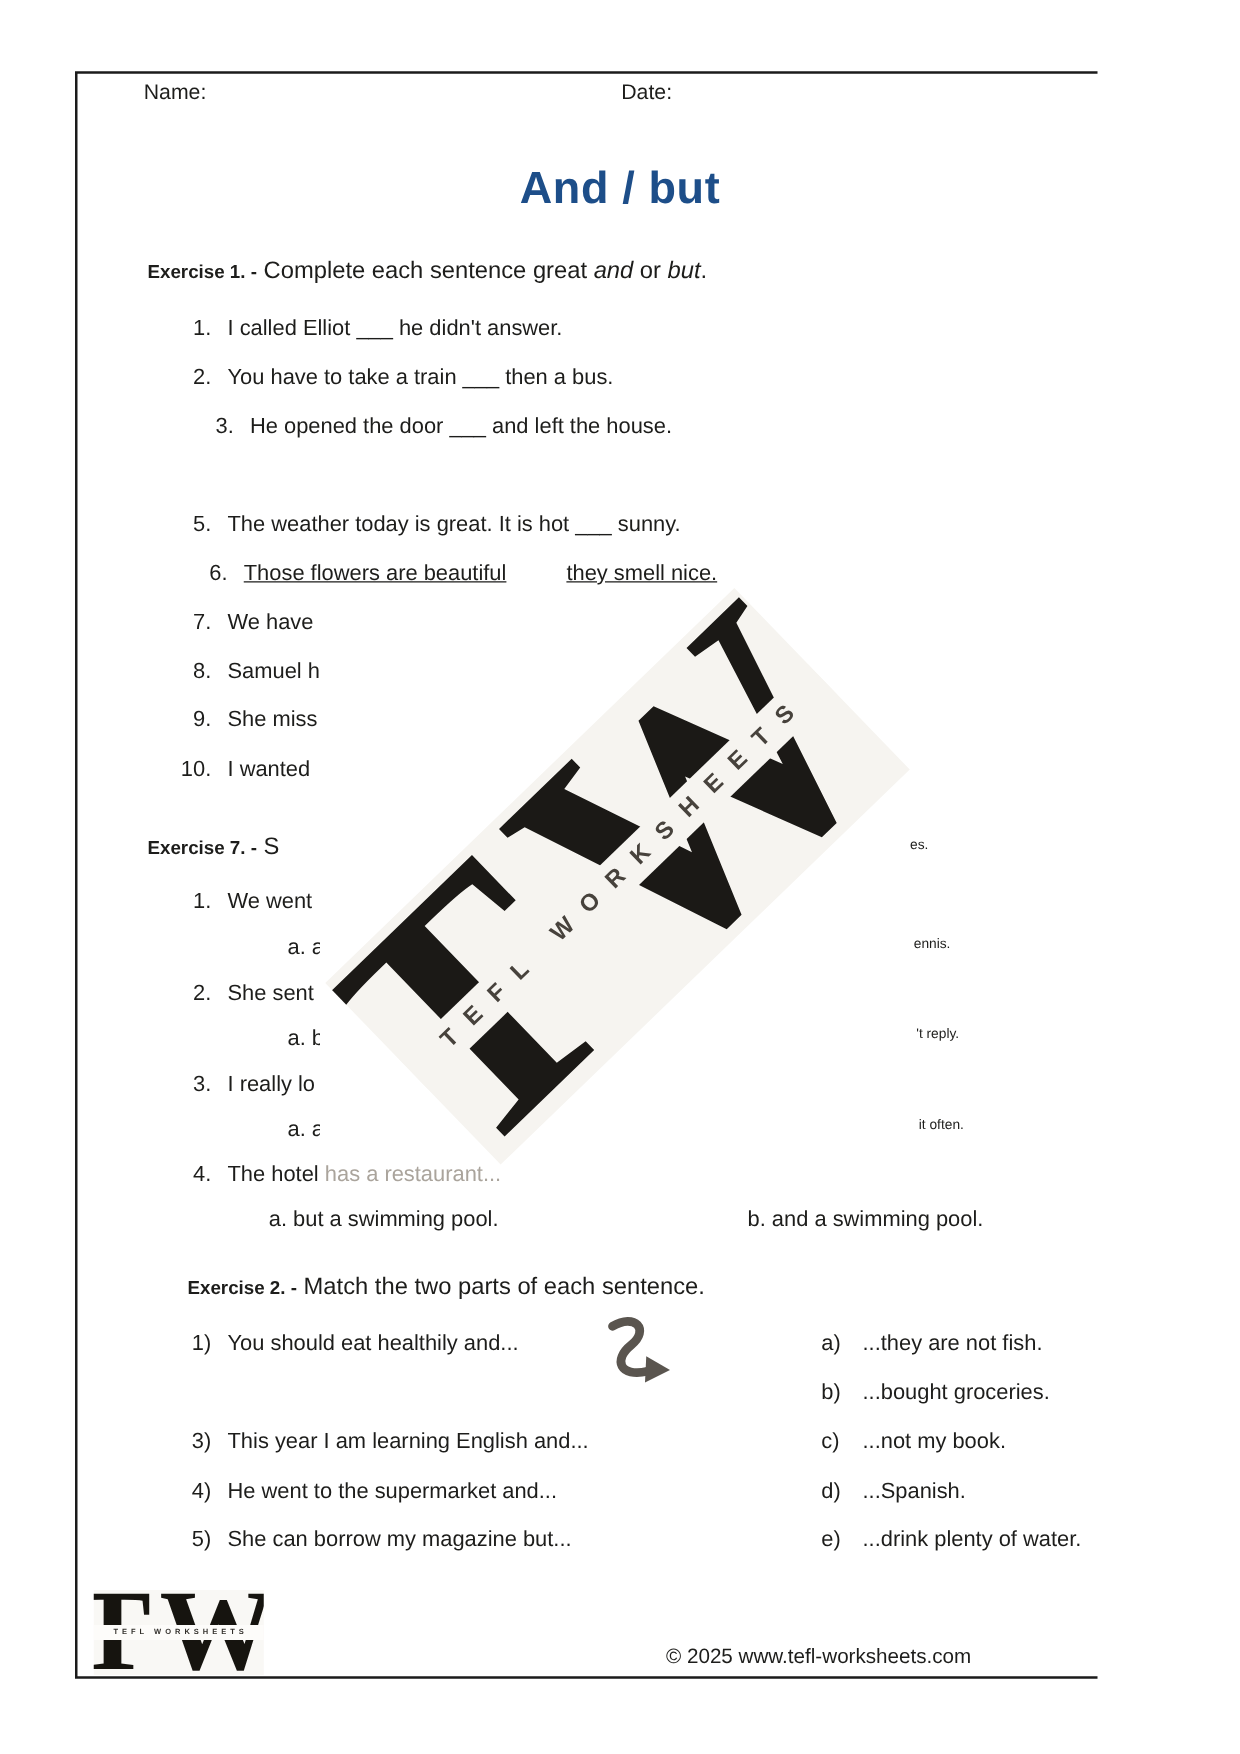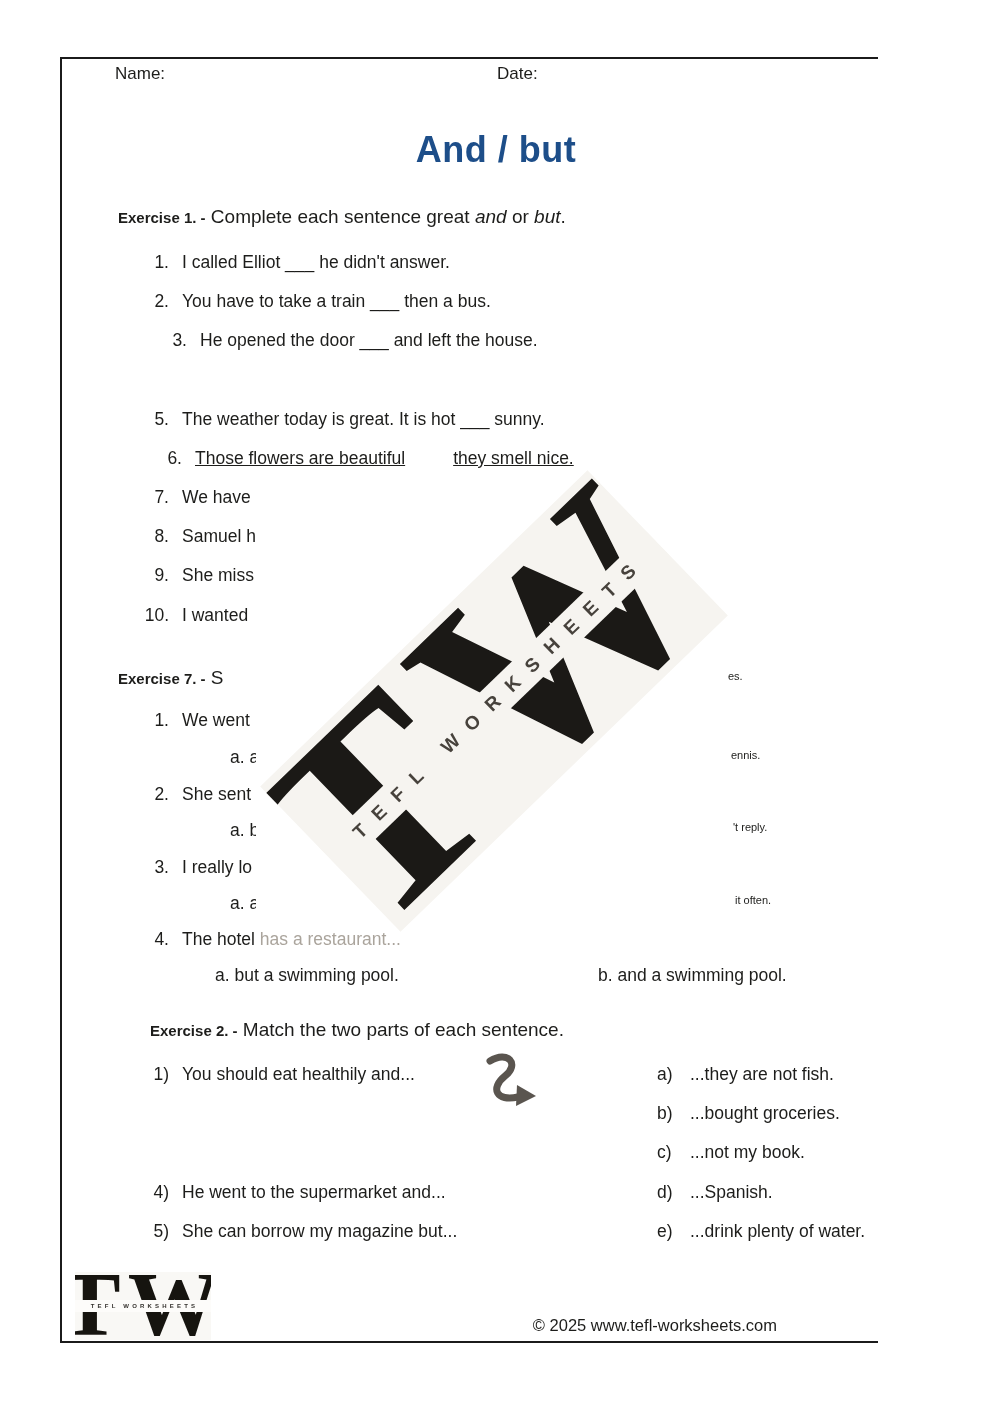--- a/index.html
+++ b/index.html
@@ -86,20 +86,21 @@
 
   <div class="abs item z4" style="left:143px;top:929px;"><span class="num">4.</span><span>The hotel</span> <span class="faint">has a restaurant...</span></div>
   <div class="abs opt z4" style="left:215px;top:965px;">a. but a swimming pool.</div>
   <div class="abs opt z4" style="left:598px;top:965px;">b. and a swimming pool.</div>
 
   <div class="abs ex-heading" style="left:118px;top:1019px;margin-left:32px;">
     <span class="hb">Exercise 2. -</span><span> Match the two parts of each sentence.</span>
   </div>
 
   <div class="abs item" style="left:143px;top:1064px;"><span class="num">1)</span><span>You should eat healthily and...</span></div>
+  <div class="abs item" style="left:143px;top:1142px;"><span class="num">3)</span><span>This year I am learning English and...</span></div>
   <div class="abs item" style="left:143px;top:1182px;"><span class="num">4)</span><span>He went to the supermarket and...</span></div>
   <div class="abs item" style="left:143px;top:1221px;"><span class="num">5)</span><span>She can borrow my magazine but...</span></div>
 
   <div class="abs item mrow" style="left:657px;top:1064px;"><span class="letter">a)</span><span class="mtxt">...they are not fish.</span></div>
   <div class="abs item mrow" style="left:657px;top:1103px;"><span class="letter">b)</span><span class="mtxt">...bought groceries.</span></div>
   <div class="abs item mrow" style="left:657px;top:1142px;"><span class="letter">c)</span><span class="mtxt">...not my book.</span></div>
   <div class="abs item mrow" style="left:657px;top:1182px;"><span class="letter">d)</span><span class="mtxt">...Spanish.</span></div>
   <div class="abs item mrow" style="left:657px;top:1221px;"><span class="letter">e)</span><span class="mtxt">...drink plenty of water.</span></div>
 
   <svg class="abs arrow" viewBox="0 0 64 56">

